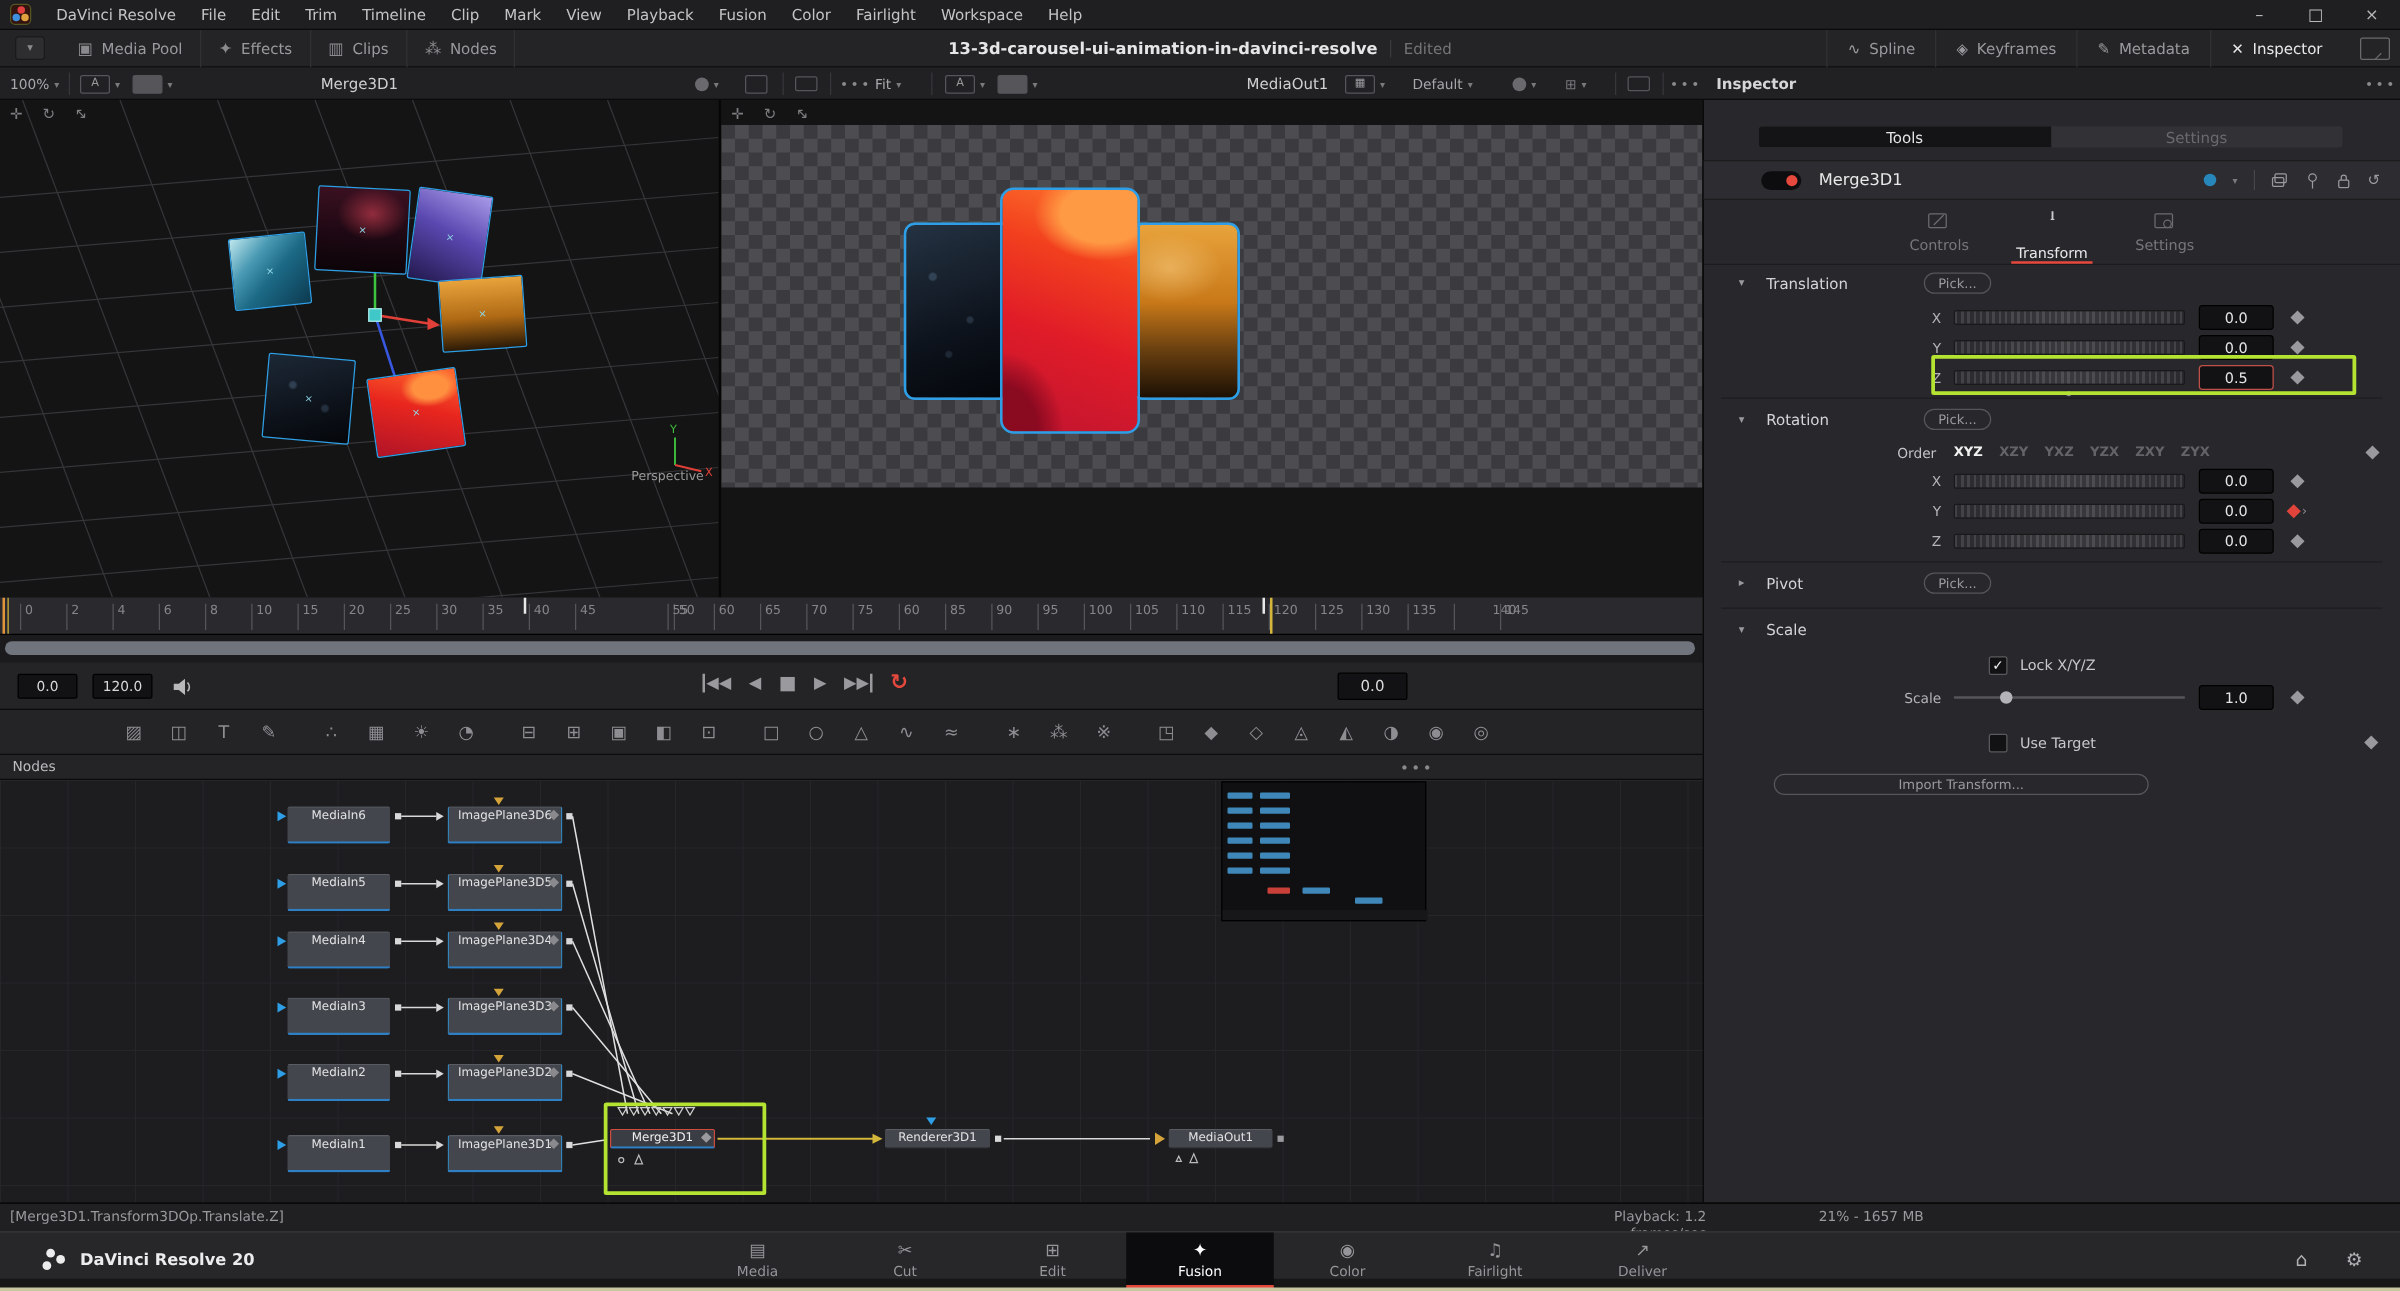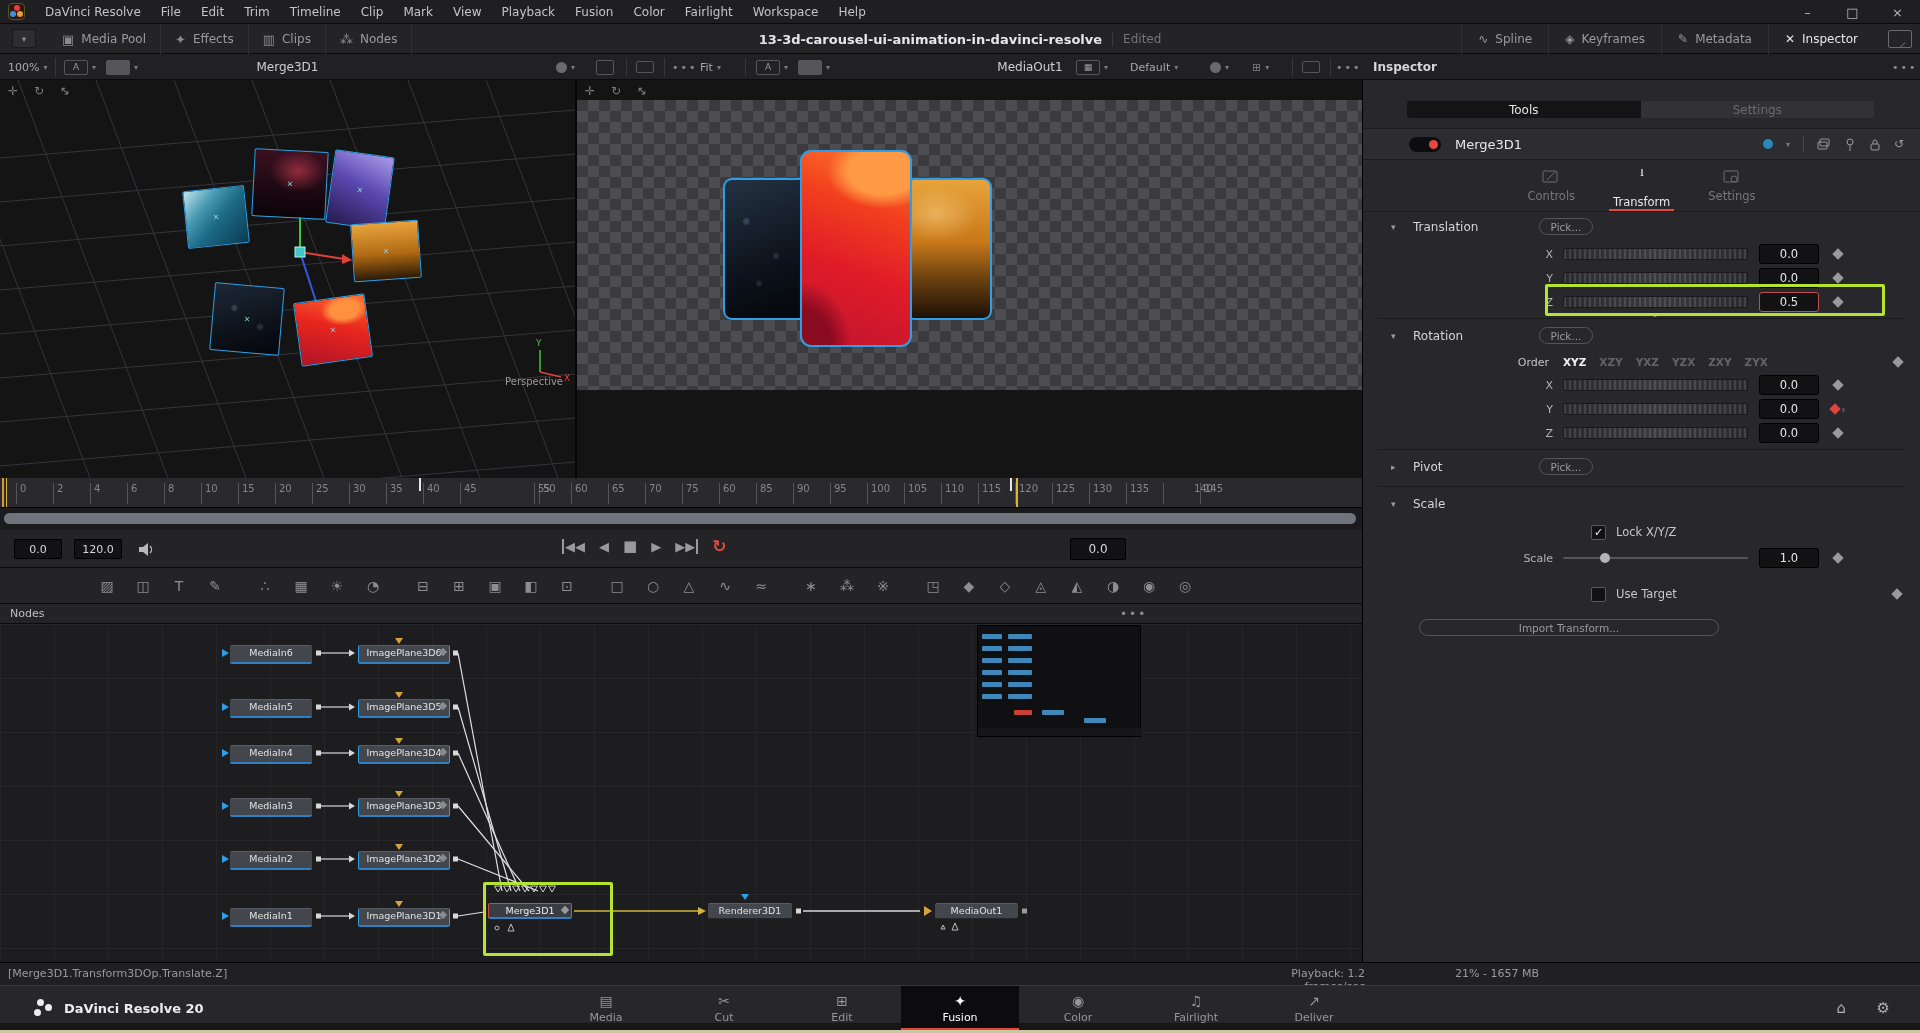--- a/index.html
+++ b/index.html
@@ -142,21 +142,21 @@
   .ftool { width:24px; height:24px; display:flex; align-items:center; justify-content:center; color:#8e8e92; font-size:14px; }
 
   
   #nodesheader { position:absolute; left:0; top:604px; width:1362px; height:20px; background:#242427; border-bottom:1px solid #0b0b0b; }
   #nodesheader .lbl { position:absolute; left:10px; top:3px; font-size:11px; color:#bebec2; }
   #nodesheader .dots { position:absolute; left:1120px; top:3px; }
   #nodegraph { position:absolute; left:0; top:624px; width:1362px; height:338px; background:#1d1d20;
      background-image:linear-gradient(#26262a 1px, transparent 1px),linear-gradient(90deg,#26262a 1px, transparent 1px);
      background-size:54px 54px; overflow:hidden; }
   #wires { position:absolute; left:0; top:0; width:1362px; height:338px; pointer-events:none; }
-  .ntile { position:absolute; width:82px; height:19px; background:#43464c; border-top:1px solid #595c62; border-bottom:2px solid #2f7fc4; border-radius:2px; color:#e2e2e4; font-size:9.5px; text-align:center; line-height:13px; }
+  .ntile { position:absolute; width:82px; height:30px; background:#43464c; border-top:1px solid #595c62; border-bottom:2px solid #2f7fc4; border-radius:2px; color:#e2e2e4; font-size:9.5px; text-align:center; line-height:13px; }
   .ntile.plane { width:92px; }
   .ntile .nd { position:absolute; right:3px; top:3px; width:6px; height:6px; background:#8a8a8e; transform:rotate(45deg); }
   #merge-tile { position:absolute; left:488px; top:279px; width:84px; height:16px; background:#3a3d43; border:1px solid #cc4c40; border-bottom:2px solid #2f7fc4; border-radius:2px; color:#eee; font-size:9.5px; text-align:center; line-height:13px; }
   #merge-tile .nd { position:absolute; right:3px; top:3px; width:6px; height:6px; background:#9a9a9e; transform:rotate(45deg); }
   #renderer-tile,#out-tile { position:absolute; top:279px; width:84px; height:16px; background:#43464c; border-top:1px solid #595c62; border-bottom:1px solid #26262a; border-radius:2px; color:#e2e2e4; font-size:9.5px; text-align:center; line-height:14px; }
   #renderer-tile { left:708px; }
   #out-tile { left:935px; width:83px; }
   #merge-highlight { position:absolute; left:483px; top:258px; width:130px; height:74px; border:3px solid #b5e332; border-radius:2px; pointer-events:none; }
   #minimap { position:absolute; left:977px; top:1px; width:164px; height:112px; background:#101013; border:1px solid #000; }
   #minimap .mbar { position:absolute; border-radius:1px; }

